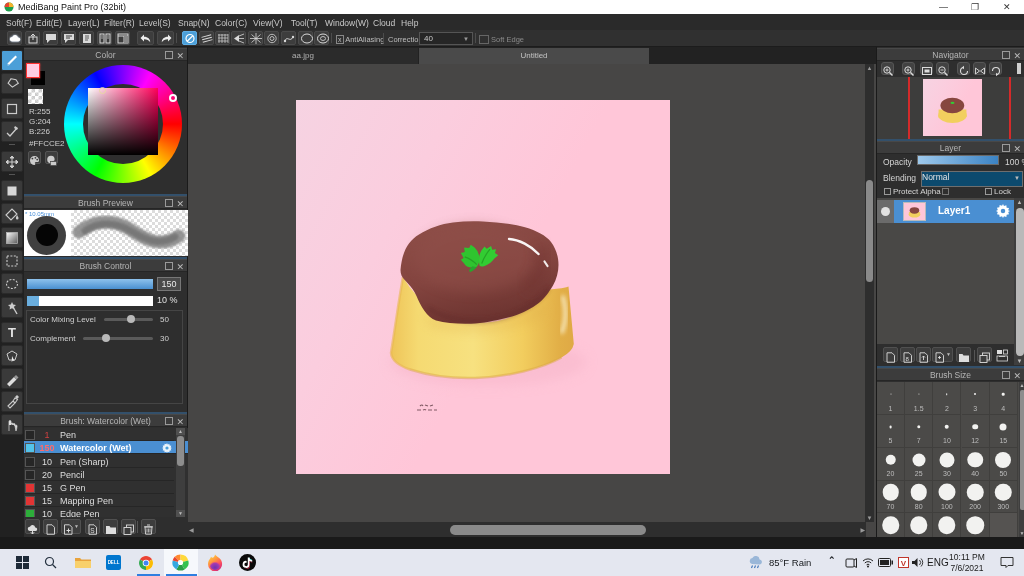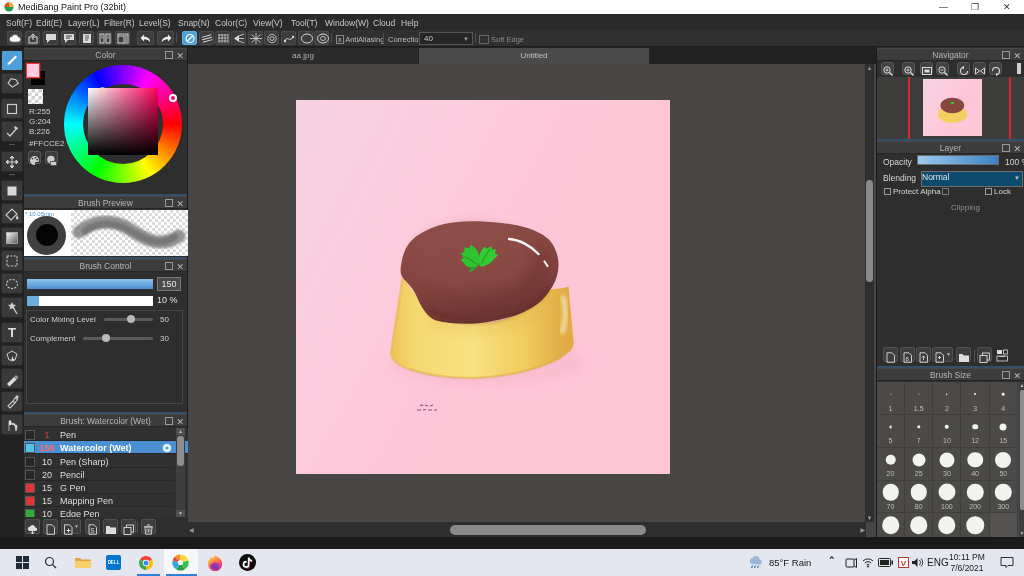--- a/index.html
+++ b/index.html
@@ -529,20 +529,46 @@
       <div class="abs" style="left:40px;top:108px;width:82px;height:10px;background:linear-gradient(to right,#9ec9ec,#3b83c4);border:1px solid #6a6a6a"></div>
       <div class="abs" style="left:128px;top:110px;color:#d5d5d5;font-size:8.5px">100 %</div>
       <div class="abs" style="left:6px;top:126px;color:#d5d5d5;font-size:8.5px">Blending</div>
       <div class="abs" style="left:44px;top:124px;width:102px;height:16px;background:#0c4a6e;border:1px solid #6e6e6e;color:#e5e5e5;font-size:8.5px;line-height:10px;">Normal<span style="position:absolute;right:2px;top:1px;font-size:6px;color:#bbb">▼</span></div>
       <div class="abs" style="left:7px;top:141px;width:7px;height:7px;border:1px solid #999;background:#2e2e2e"></div>
       <div class="abs" style="left:16px;top:140px;color:#d5d5d5;font-size:8px">Protect Alpha</div>
       <div class="abs" style="left:65px;top:141px;width:7px;height:7px;border:1px solid #777;background:#2e2e2e"></div>
       <div class="abs" style="left:74px;top:156px;color:#8d8d8d;font-size:8px">Clipping</div>
       <div class="abs" style="left:108px;top:141px;width:7px;height:7px;border:1px solid #999;background:#2e2e2e"></div>
       <div class="abs" style="left:117px;top:140px;color:#d5d5d5;font-size:8px">Lock</div>
+      <div class="abs" style="left:0;top:151px;width:148px;height:146px;background:#494846">
+        <div class="abs" style="left:0;top:2px;width:17px;height:23px;background:#6b6b6b">
+          <div style="position:absolute;left:4px;top:7px;width:9px;height:9px;border-radius:50%;background:#e2e2e2"></div>
+        </div>
+        <div class="abs" style="left:17px;top:2px;width:121px;height:23px;background:#4a8fd2">
+          <div style="position:absolute;left:9px;top:2px;width:23px;height:19px;background:#ffc6d8;border:1px solid #bbb">
+            <svg width="21" height="17" viewBox="0 0 374 374">
+              <g transform="translate(187 200) scale(1.35) translate(-187 -200)">
+                <ellipse cx="187" cy="238" rx="93" ry="51" fill="#f2cf5e"></ellipse>
+                <path d="M96 200 L94 252 Q 187 292 280 250 L278 200 Z" fill="#f2cf5e"></path>
+                <ellipse cx="186" cy="174" rx="78" ry="51" fill="#87463f"></ellipse>
+              </g>
+            </svg>
+          </div>
+          <div style="position:absolute;left:44px;top:5px;color:#fff;font-weight:bold;font-size:10px">Layer1</div>
+          <svg style="position:absolute;right:5px;top:4px" width="14" height="14" viewBox="0 0 10 10">
+            <path d="M5 0l.7 1.5L7.4.9l.2 1.7 1.7.2-.6 1.7L10 5l-1.3.7.6 1.7-1.7.2-.2 1.7-1.7-.6L5 10l-.7-1.3-1.7.6-.2-1.7-1.7-.2.6-1.7L0 5l1.3-.7-.6-1.7 1.7-.2.2-1.7 1.7.6z" fill="#fff"></path>
+            <circle cx="5" cy="5" r="1.6" fill="#4a8fd2"></circle>
+          </svg>
+        </div>
+        <div class="abs" style="left:137px;top:0;width:11px;height:167px;background:#3e3e3e;z-index:2">
+          <div style="position:absolute;left:0;top:0;width:11px;height:8px;color:#bbb;font-size:6px;text-align:center;line-height:8px">▲</div>
+          <div style="position:absolute;left:1.5px;top:10px;width:8px;height:148px;background:#b9b9b9;border-radius:4px"></div>
+          <div style="position:absolute;left:0;bottom:0;width:11px;height:8px;color:#bbb;font-size:6px;text-align:center;line-height:8px">▼</div>
+        </div>
+      </div>
       <div class="abs" style="left:0;top:297px;width:148px;height:21px;background:#2e2e2e">
         <div class="bbt" style="left:6px;top:3px"><svg width="11" height="11" viewBox="0 0 11 11">
             <path d="M2 .8h5l2.5 2.5v7H2z" fill="none" stroke="#ddd" stroke-width=".9"></path>
           </svg></div>
         <div class="bbt" style="left:23px;top:3px"><svg width="11" height="11" viewBox="0 0 11 11">
             <path d="M2 .8h5l2.5 2.5v7H2z" fill="none" stroke="#ddd" stroke-width=".9"></path>
             <text x="3.4" y="8.6" font-size="6" fill="#ddd" font-family="Liberation Sans">8</text>
           </svg></div>
         <div class="bbt" style="left:39px;top:3px"><svg width="11" height="11" viewBox="0 0 11 11">
             <path d="M2 .8h5l2.5 2.5v7H2z" fill="none" stroke="#ddd" stroke-width=".9"></path>

